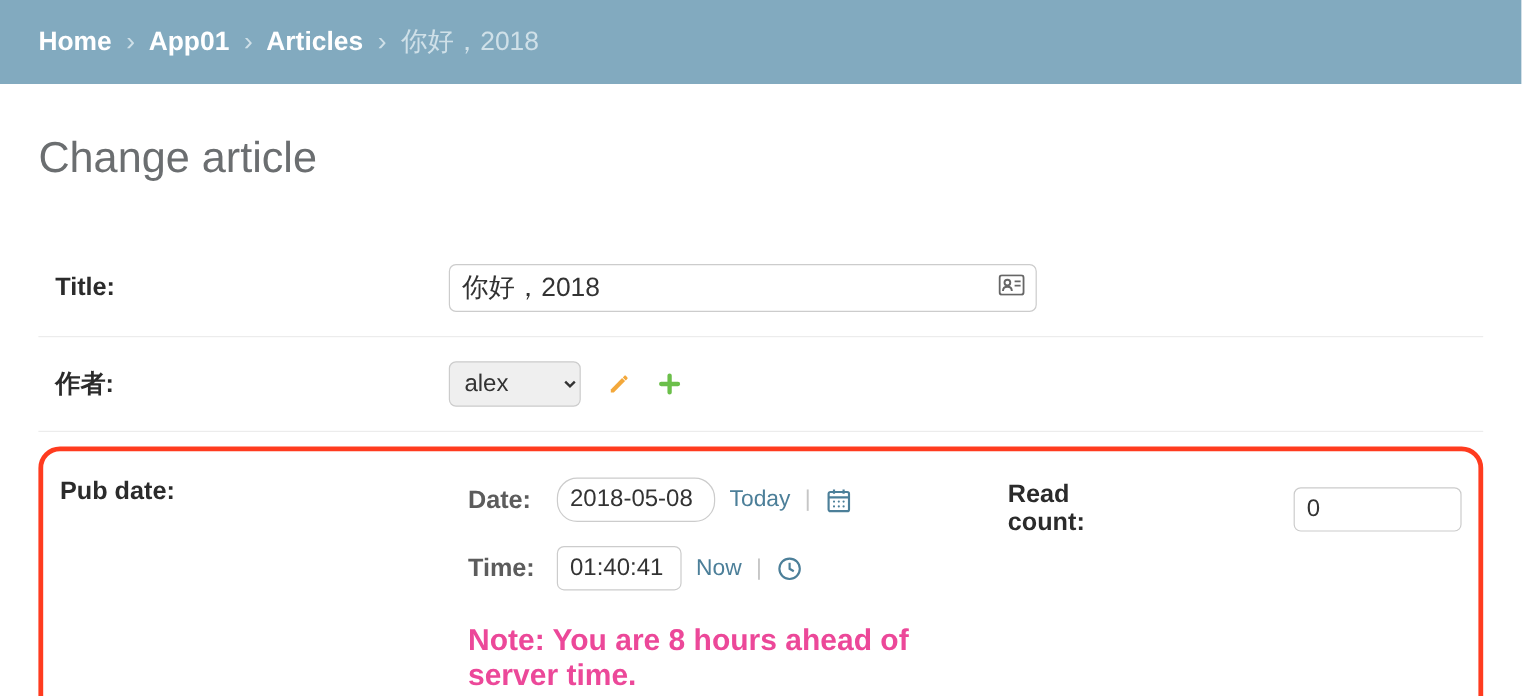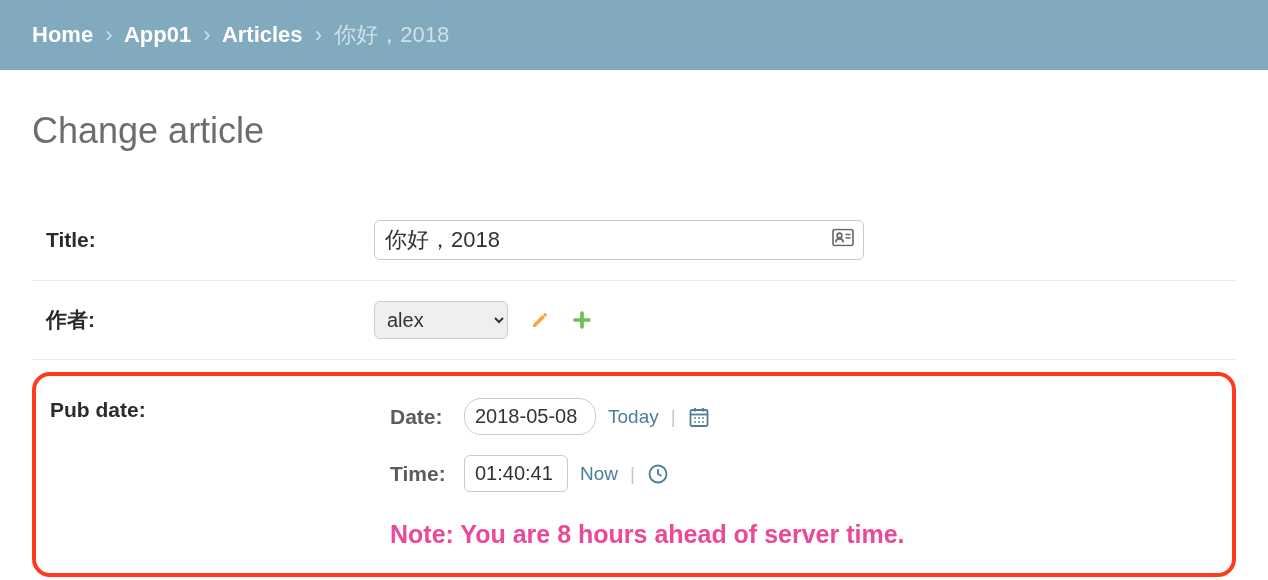--- a/index.html
+++ b/index.html
@@ -68,21 +68,21 @@
   }
   .input-wrap { position: relative; display: inline-block; }
   .input-icon {
     position: absolute;
     right: 10px;
     top: 50%;
     transform: translateY(-50%);
     color: #666;
   }
   select.text-input {
-    width: 134px;
+    width: 110px;
     appearance: auto;
     font-size: 20px;
     padding: 6px 8px;
   }
   .author-controls {
     display: flex;
     align-items: center;
     gap: 22px;
   }
   .icon-btn {
@@ -226,15 +226,19 @@
             <svg width="22" height="22" viewBox="0 0 22 22" fill="none" stroke="#4c7f99" stroke-width="1.8">
               <circle cx="11" cy="11" r="8.5"></circle>
               <path d="M11 6 V11 L14.5 13"></path>
             </svg>
           </span>
         </div>
 
         <div class="note">Note: You are 8 hours ahead of server time.</div>
       </div>
 
+      <div class="readcount-group" style="margin-left:auto; align-self:flex-start; padding-top:2px;">
+        <span class="readcount-label">Read count:</span>
+        <input class="text-input readcount-input" type="text" value="0" style="">
+      </div>
     </div>
   </div>
 </div>
 
 </body></html>

